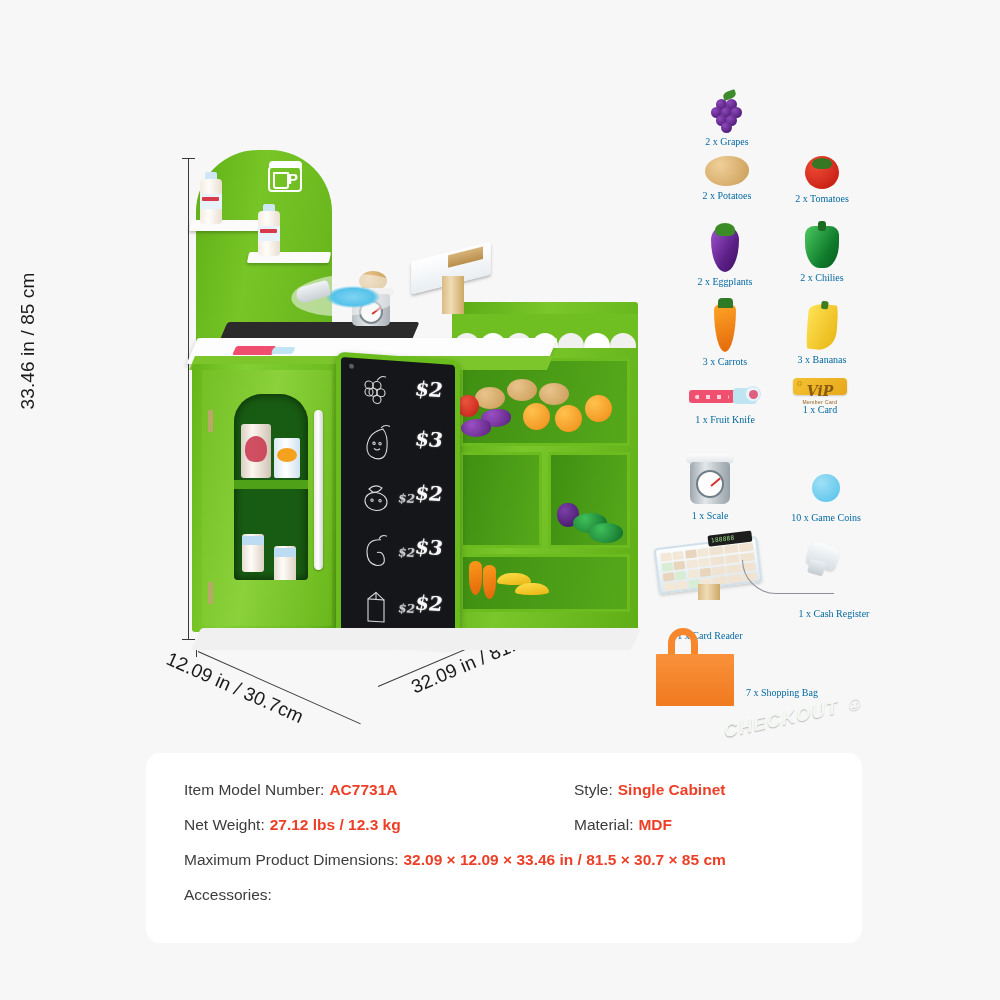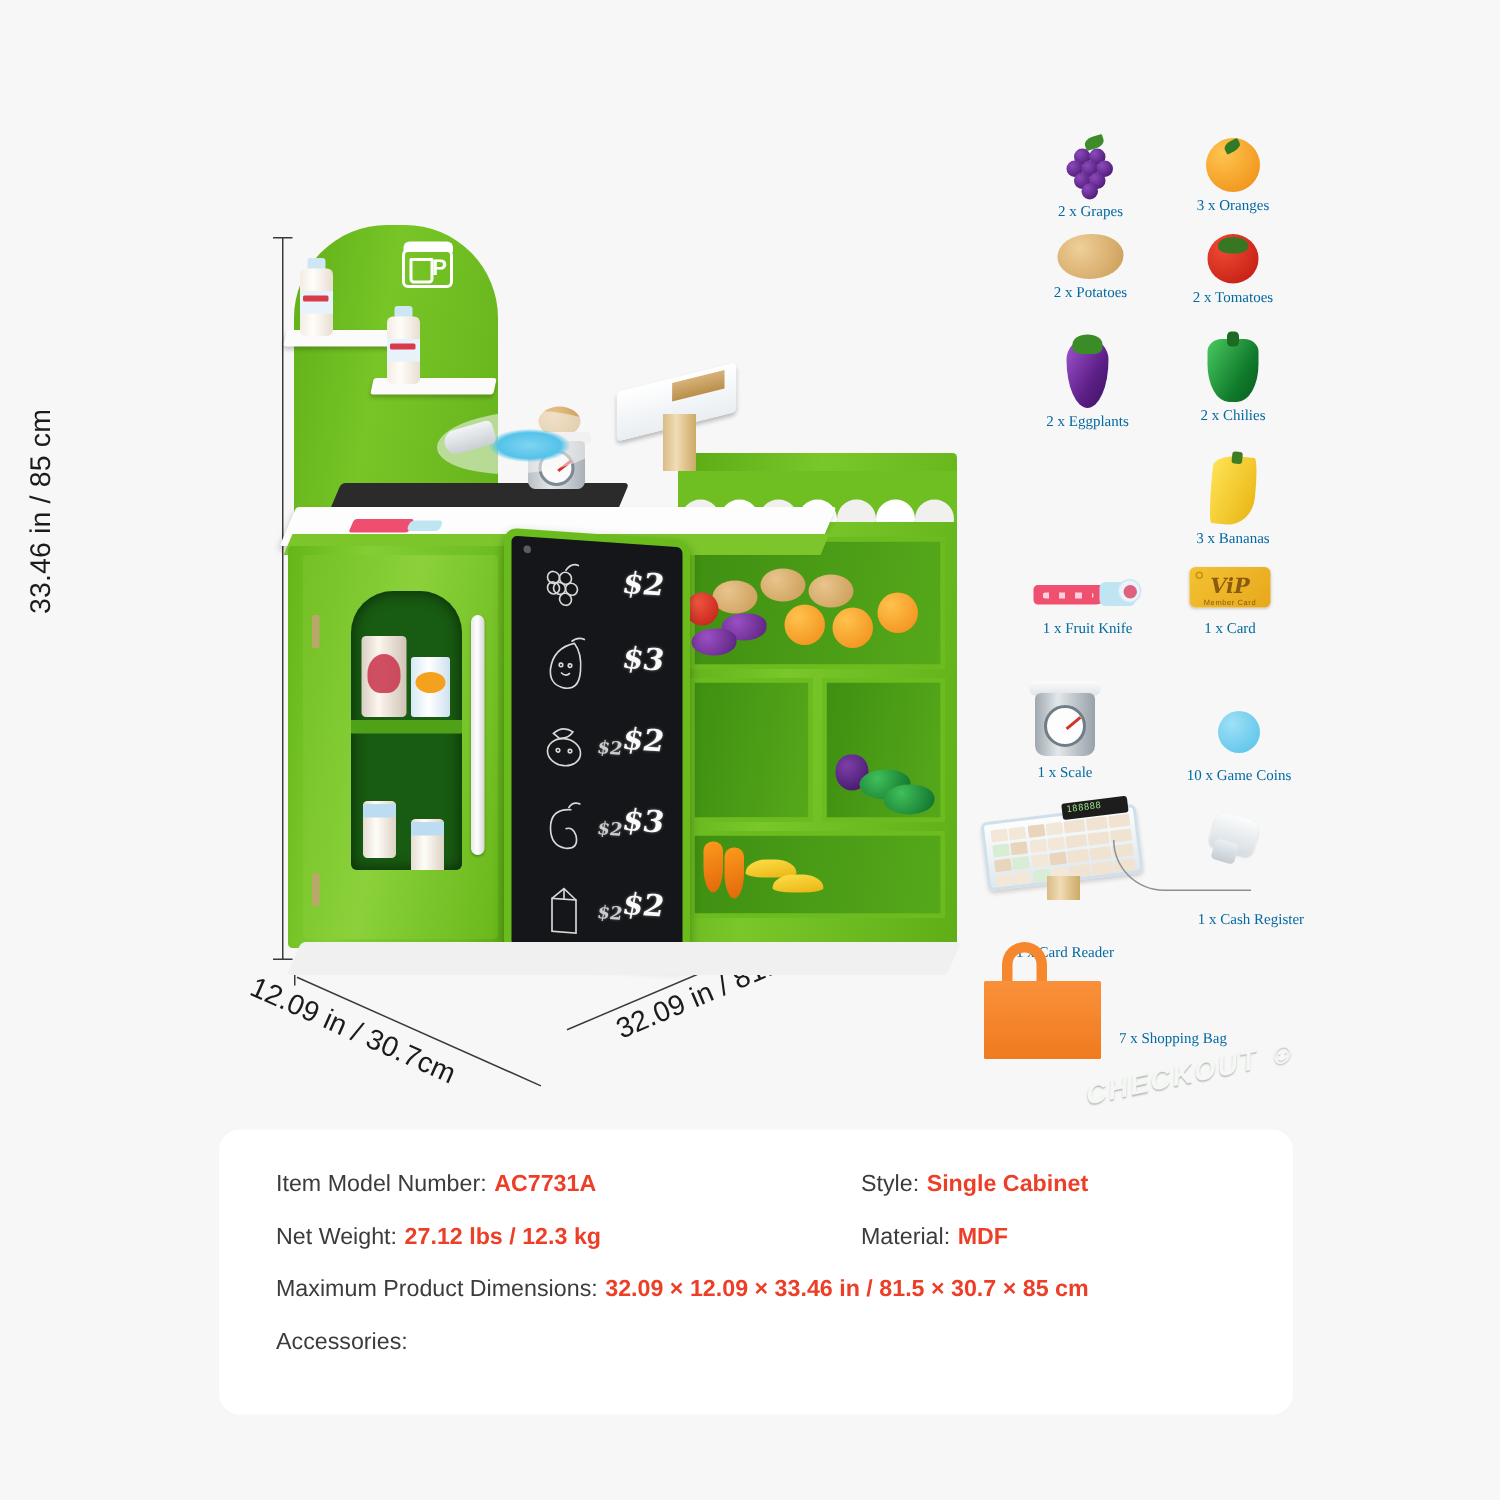--- a/index.html
+++ b/index.html
@@ -260,21 +260,21 @@
      border-radius:58% 10% 58% 10%/ 18% 58% 42% 82%; transform:rotate(6deg);}
   .ic-banana .tip{ position:absolute; left:12px; top:-3px; width:7px; height:8px; background:#3f7d22; border-radius:2px;}
   .ic-knife{ width:72px; height:26px; }
   .ic-knife .blade{ position:absolute; left:0; top:6px; width:48px; height:13px;
      background:#f0506f; border-radius:3px 2px 6px 3px;}
   .ic-knife .dots{ position:absolute; left:6px; top:11px; width:34px; height:4px;
      background:repeating-linear-gradient(90deg,#fdd0dc 0 4px,transparent 4px 11px); border-radius:2px;}
   .ic-knife .grip{ position:absolute; left:44px; top:4px; width:24px; height:16px; background:#bfe4f2; border-radius:4px;}
   .ic-knife .cap{ position:absolute; left:56px; top:2px; width:16px; height:16px; border-radius:50%; background:#e8f4fa; border:1.5px solid #cfe6f2;}
   .ic-knife .cap::after{content:""; position:absolute; left:3px; top:3px; width:9px; height:9px; border-radius:50%; background:#e0617e;}
-  .ic-card{ width:54px; height:27px; border-radius:4px;
+  .ic-card{ width:54px; height:17px; border-radius:4px;
      background:linear-gradient(135deg,#f3c232,#e7a81c); box-shadow:0 1px 2px rgba(0,0,0,.18);}
   .ic-card .vip{ position:absolute; left:0; right:0; top:5px; text-align:center;
      font-family:"DejaVu Serif", serif; font-style:italic; font-weight:700;
      font-size:14px; color:#8a5a10; }
   .ic-card .sub{ position:absolute; left:0; right:0; top:21px; text-align:center;
      font-size:5px; color:#8a5a10; letter-spacing:.4px;}
   .ic-card .chip{ position:absolute; left:4px; top:3px; width:5px; height:5px; border-radius:50%; border:1px solid #c79212;}
   .ic-scale{ width:52px; height:54px;}
   .ic-scale .plate{ position:absolute; left:2px; top:2px; width:48px; height:10px;
      background:linear-gradient(180deg,#fcfcfc,#dfe3e6); border-radius:5px;}
@@ -538,26 +538,20 @@
         <span class="gb" style="left:4px; top:15px;"></span>
           <span class="gb" style="left:14px; top:15px;"></span>
         <span class="gb" style="left:24px; top:15px;"></span>
           <span class="gb" style="left:9px; top:23px;"></span>
         <span class="gb" style="left:19px; top:23px;"></span>
           <span class="gb" style="left:14px; top:30px;"></span>
       </div>
       <div class="acc-label">2 x Grapes</div>
     </div>
 
-    <div class="acc-item" style="left:126px; top:10px; width:120px;">
-      <div class="acc-icon ic-orange">
-          <span class="leaf"></span>
-        </div>
-      <div class="acc-label">3 x Oranges</div>
-    </div>
 
     <div class="acc-item" style="left:28px; top:74px; width:126px;">
       <div class="acc-icon ic-potato"></div>
       <div class="acc-label">2 x Potatoes</div>
     </div>
 
     <div class="acc-item" style="left:122px; top:74px; width:128px;">
       <div class="acc-icon ic-tomato">
           <span class="top"></span>
         </div>
@@ -571,20 +565,26 @@
       <div class="acc-label">2 x Eggplants</div>
     </div>
 
     <div class="acc-item" style="left:128px; top:144px; width:116px;">
       <div class="acc-icon ic-chili">
           <span class="stem"></span>
         </div>
       <div class="acc-label">2 x Chilies</div>
     </div>
 
+    <div class="acc-item" style="left:32px; top:222px; width:114px;">
+      <div class="acc-icon ic-carrot">
+          <span class="top"></span>
+        </div>
+      <div class="acc-label">3 x Carrots</div>
+    </div>
 
     <div class="acc-item" style="left:124px; top:222px; width:124px;">
       <div class="acc-icon ic-banana">
           <span class="tip"></span>
         </div>
       <div class="acc-label">3 x Bananas</div>
     </div>
 
     <div class="acc-item" style="left:22px; top:302px; width:134px;">
       <div class="acc-icon ic-knife">

